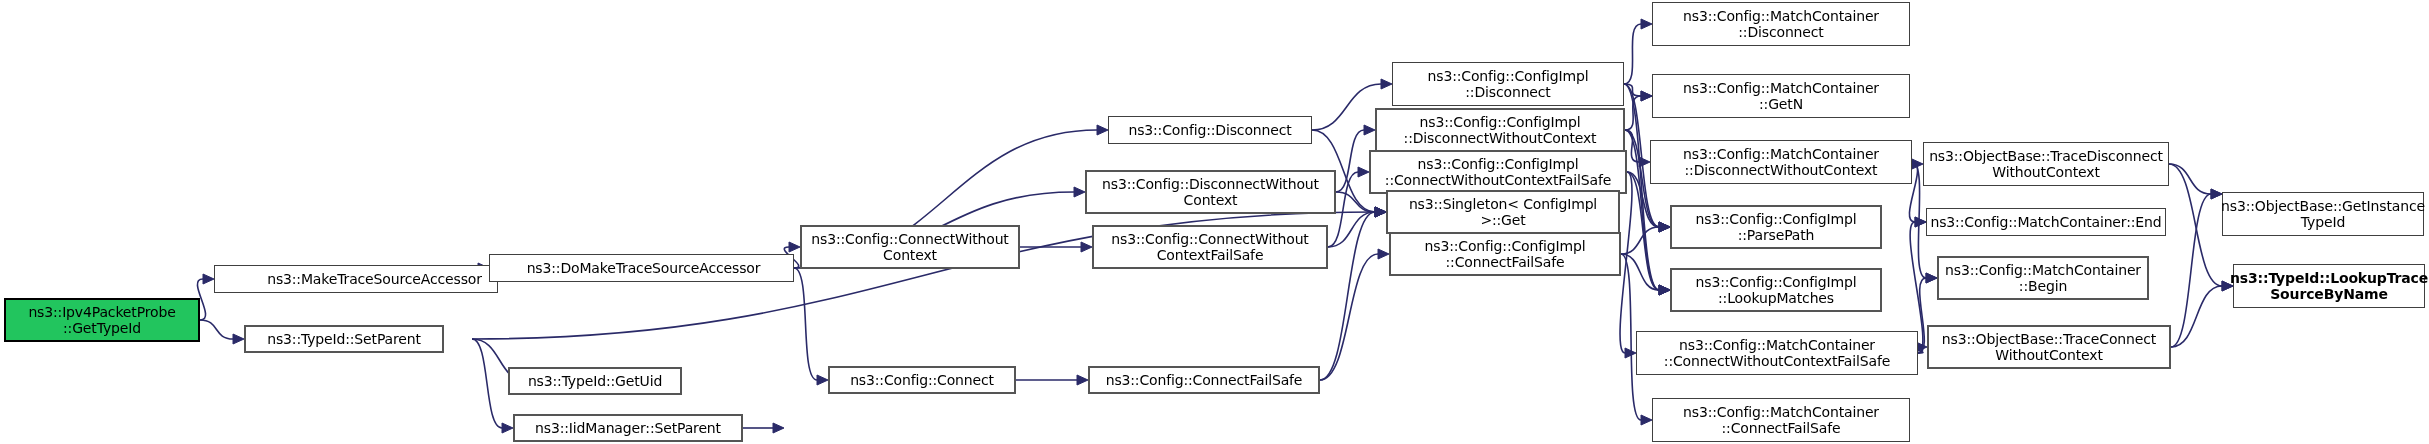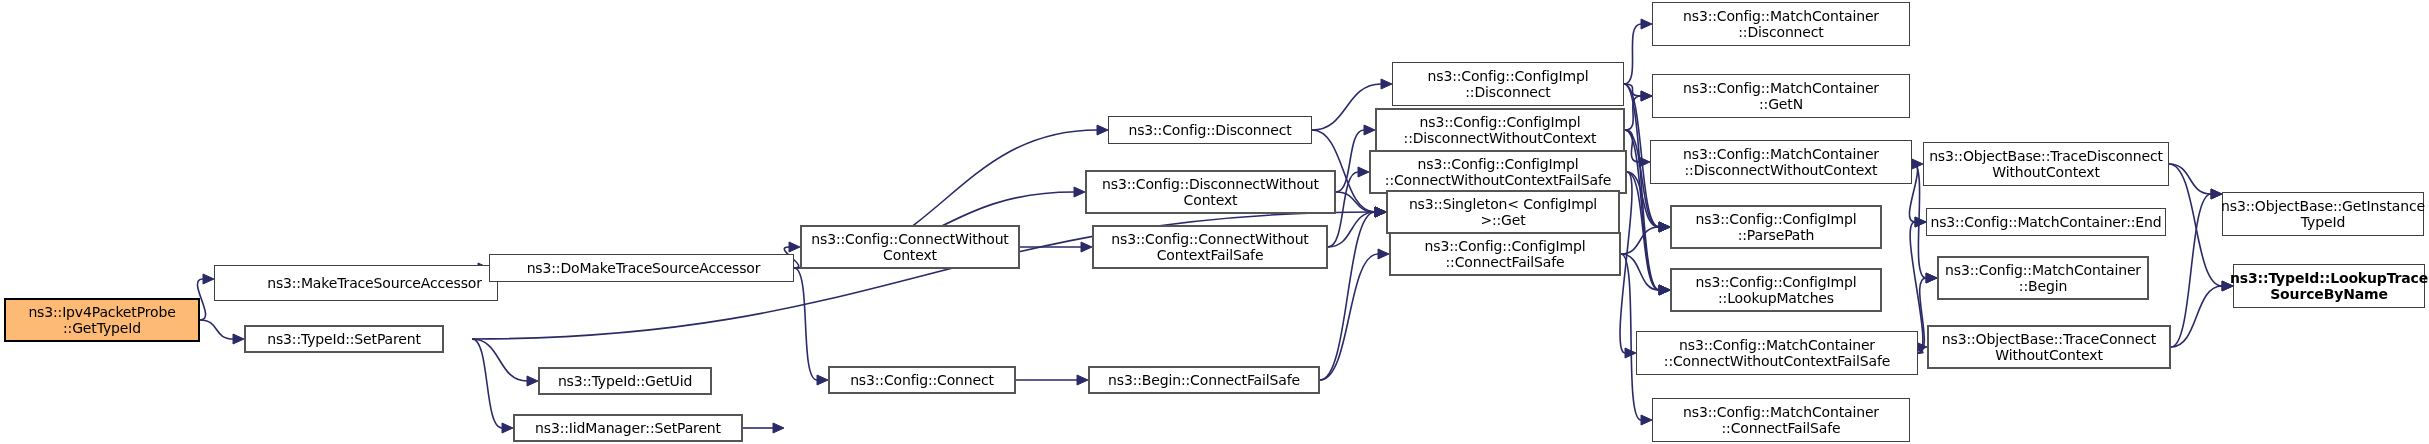--- a/index.html
+++ b/index.html
@@ -25,21 +25,21 @@
     justify-content: center;
     text-align: center;
     color: #000000;
     font-size: 14px;
     line-height: 16px;
     white-space: pre-line;
     padding: 1px 4px;
     letter-spacing: -0.15px;
   }
   .node.highlight {
-    background: #fdba74;
+    background: #22c55e;
     border: 2px solid #000000;
   }
   .node.thick {
     border-width: 2px;
     border-color: #555555;
   }
   svg.edges {
     position: absolute;
     left: 0;
     top: 0;
@@ -151,35 +151,35 @@
       <path d="M2169,164 C2197.8,164 2193.2,286 2222,286"></path>
       <polygon points="2222,281 2233,286 2222,291"></polygon>
       <path d="M2171,347 C2193.95,347 2188.05,194 2211,194"></path>
       <polygon points="2211,189 2222,194 2211,199"></polygon>
       <path d="M2171,347 C2198.9,347 2194.1,286 2222,286"></path>
       <polygon points="2222,281 2233,286 2222,291"></polygon>
     </svg>
   <div id="node-layer">
       <div class="node highlight" style="left: 4px; top: 298px; width: 196px; height: 44px;">ns3::Ipv4PacketProbe
 ::GetTypeId</div>
-      <div class="node" style="left: 214px; top: 265px; width: 284px; height: 36px; padding-left: 41px;">ns3::MakeTraceSourceAccessor</div>
+      <div class="node" style="left: 214px; top: 265px; width: 284px; height: 28px; padding-left: 41px;">ns3::MakeTraceSourceAccessor</div>
       <div class="node thick" style="left: 244px; top: 325px; width: 200px; height: 28px;">ns3::TypeId::SetParent</div>
       <div class="node" style="left: 489px; top: 254px; width: 305px; height: 28px; padding-left: 8px;">ns3::DoMakeTraceSourceAccessor</div>
-      <div class="node thick" style="left: 538px; top: 367px; width: 174px; height: 28px; text-align: right;">ns3::TypeId::GetUid</div>
+      <div class="node thick" style="left: 508px; top: 367px; width: 174px; height: 28px; text-align: right;">ns3::TypeId::GetUid</div>
       <div class="node thick" style="left: 513px; top: 414px; width: 230px; height: 28px;">ns3::IidManager::SetParent</div>
       <div class="node thick" style="left: 800px; top: 225px; width: 220px; height: 44px;">ns3::Config::ConnectWithout
 Context</div>
       <div class="node thick" style="left: 828px; top: 366px; width: 188px; height: 28px;">ns3::Config::Connect</div>
       <div class="node" style="left: 784px; top: 414px; width: 314px; height: 28px; margin-top: 32px;">ns3::IidManager::LookupInformation</div>
       <div class="node" style="left: 1108px; top: 116px; width: 204px; height: 28px;">ns3::Config::Disconnect</div>
       <div class="node thick" style="left: 1085px; top: 170px; width: 251px; height: 44px;">ns3::Config::DisconnectWithout
 Context</div>
       <div class="node thick" style="left: 1092px; top: 225px; width: 236px; height: 44px;">ns3::Config::ConnectWithout
 ContextFailSafe</div>
-      <div class="node thick" style="left: 1088px; top: 366px; width: 232px; height: 28px;">ns3::Begin::ConnectFailSafe</div>
+      <div class="node thick" style="left: 1088px; top: 366px; width: 232px; height: 28px;">ns3::Config::ConnectFailSafe</div>
       <div class="node" style="left: 1392px; top: 62px; width: 232px; height: 44px;">ns3::Config::ConfigImpl
 ::Disconnect</div>
       <div class="node thick" style="left: 1375px; top: 108px; width: 250px; height: 44px;">ns3::Config::ConfigImpl
 ::DisconnectWithoutContext</div>
       <div class="node thick" style="left: 1369px; top: 150px; width: 258px; height: 44px;">ns3::Config::ConfigImpl
 ::ConnectWithoutContextFailSafe</div>
       <div class="node thick" style="left: 1386px; top: 190px; width: 234px; height: 44px;">ns3::Singleton&lt; ConfigImpl
 &gt;::Get</div>
       <div class="node thick" style="left: 1389px; top: 232px; width: 232px; height: 44px;">ns3::Config::ConfigImpl
 ::ConnectFailSafe</div>

